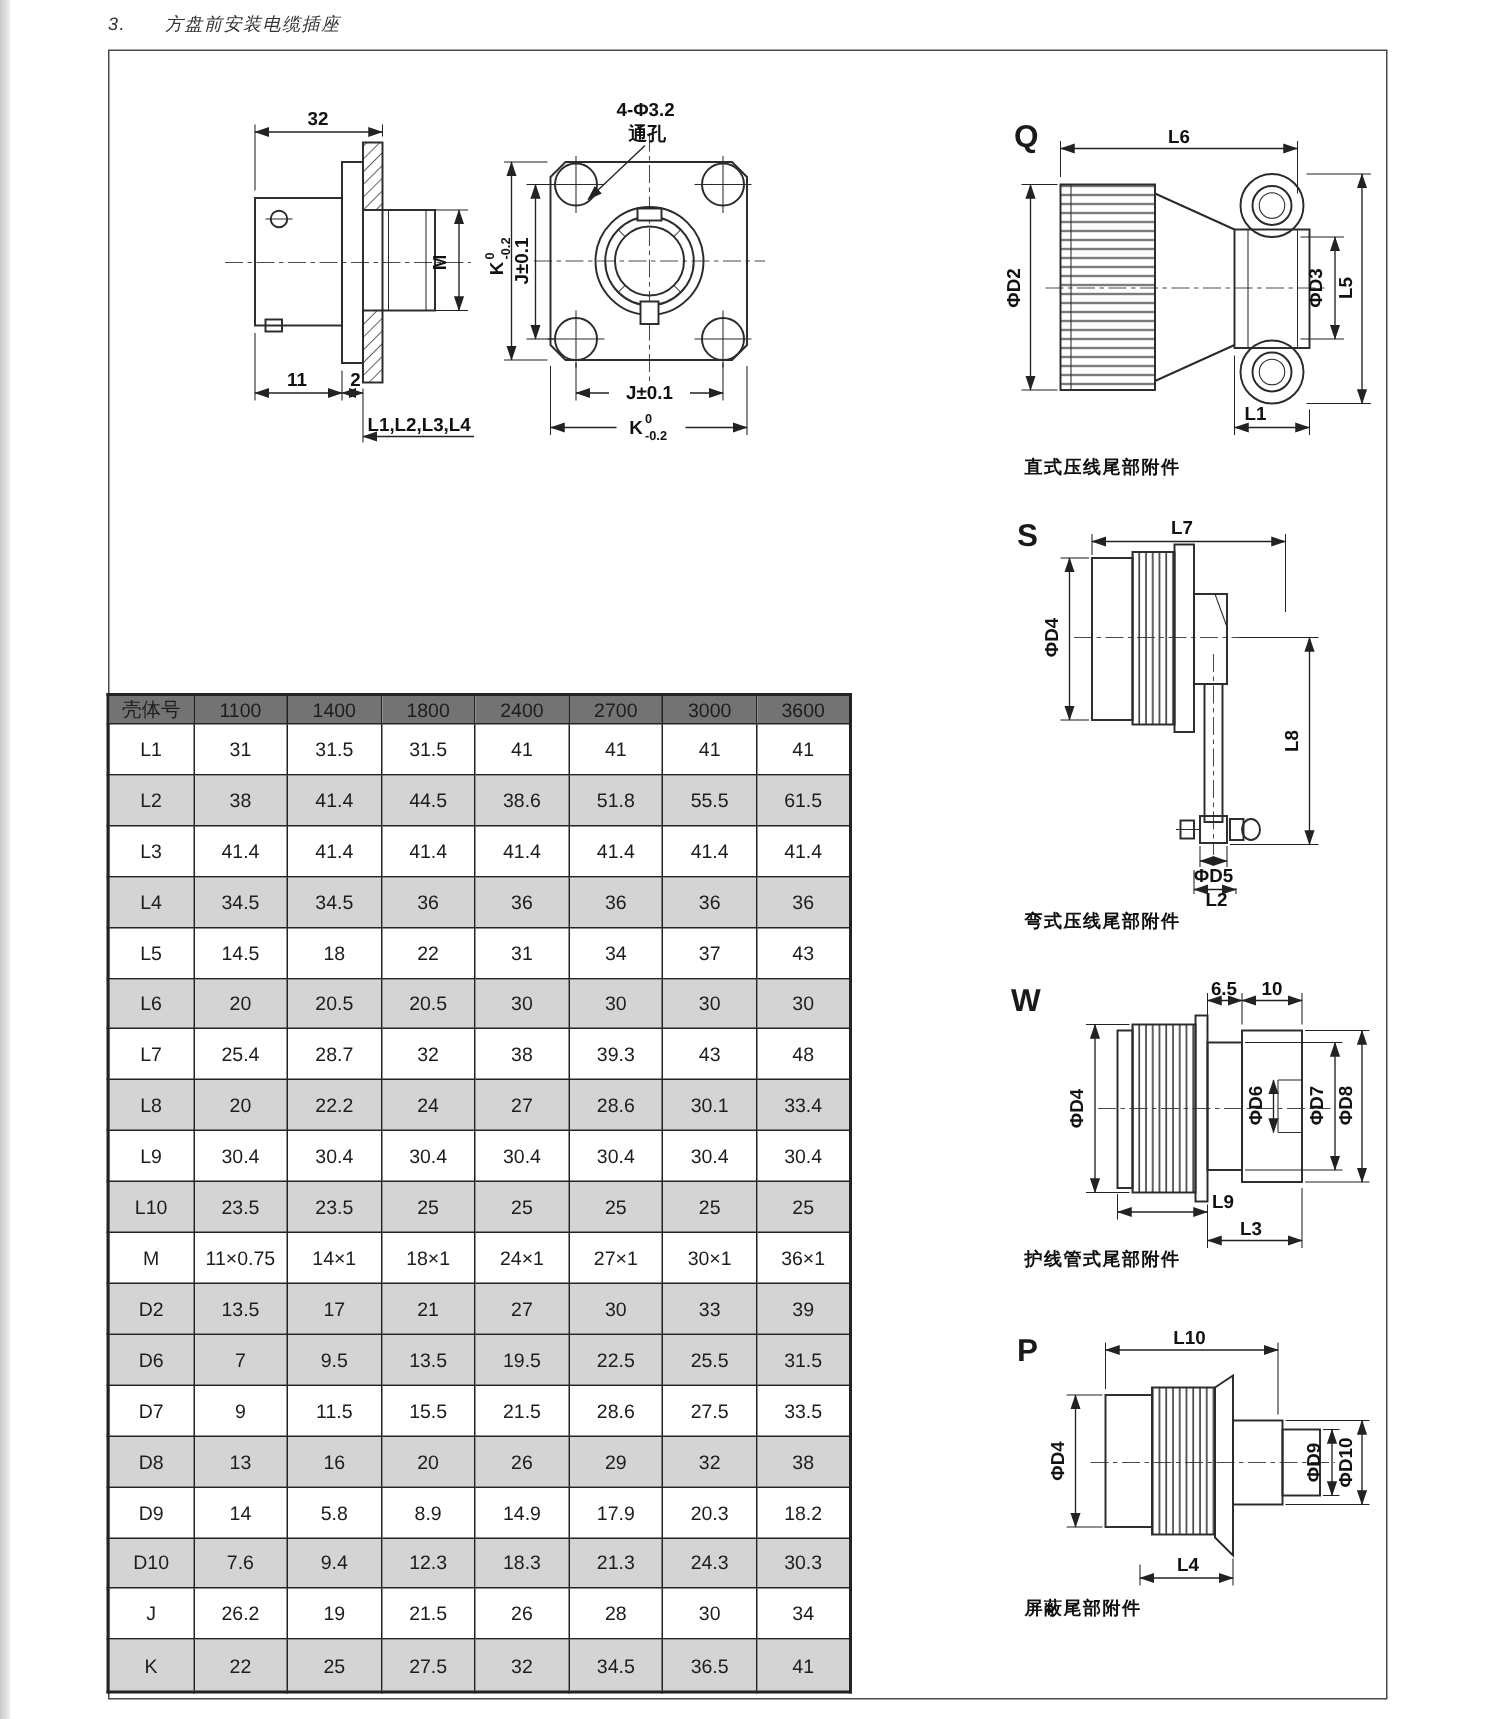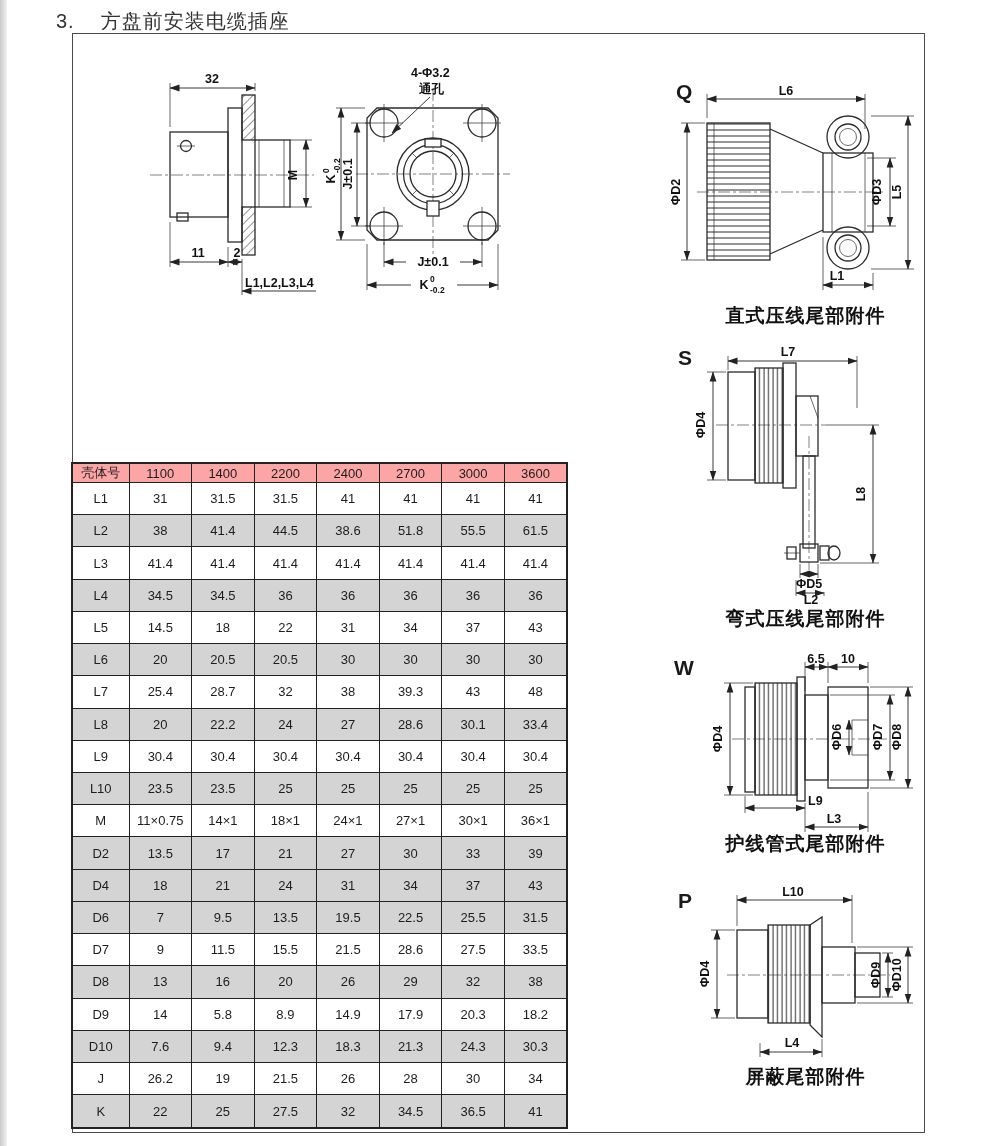--- a/index.html
+++ b/index.html
@@ -2,52 +2,52 @@
 <html><head>
 <meta charset="utf-8">
 <style>
   html,body { margin:0; padding:0; }
   body {
     width:1000px; height:1146px; position:relative; overflow:hidden;
     background:#ffffff; font-family:"Liberation Sans", sans-serif; color:#222;
   }
   .scan-edge { position:absolute; left:0; top:0; width:7px; height:1146px;
     background:linear-gradient(90deg,#c9c9c9,#f3f3f3); }
-  .page-title { position:absolute; left:56px; top:8px; font-size:20px; color:#333;
-    letter-spacing:1px; }
+  .page-title { position:absolute; left:72px; top:8px; font-size:12px; color:#333;
+    letter-spacing:1px;font-style:italic; }
   .page-title .num { margin-right:26px; }
   .frame { position:absolute; left:72px; top:33px; width:853px; height:1100px;
     border:1.5px solid #4a4a4a; box-sizing:border-box; }
 
   
   svg.draw { position:absolute; overflow:visible; }
   .out  { fill:none; stroke:#2b2b2b; stroke-width:1.3px; }
   .outp { stroke:#2b2b2b; stroke-width:1.3px; }
   .thin { fill:none; stroke:#2b2b2b; stroke-width:0.7px; }
   .cl   { fill:none; stroke:#4a4a4a; stroke-width:0.7px; stroke-dasharray:12 3 3 3; }
   .ext  { fill:none; stroke:#222; stroke-width:0.7px; }
   .dim  { fill:none; stroke:#222; stroke-width:0.9px;
           marker-start:url(#arr); marker-end:url(#arr); }
   .lead { fill:none; stroke:#222; stroke-width:0.9px; marker-end:url(#arr); }
   .leadS{ fill:none; stroke:#222; stroke-width:0.9px; marker-start:url(#arr); }
   .dt   { font:700 12.5px "Liberation Sans",sans-serif; fill:#111; }
   .dts  { font:700 8.5px "Liberation Sans",sans-serif; fill:#111; }
   .cjkt { font:700 12.5px "Liberation Sans",sans-serif; fill:#111; }
 
   .acc-code { position:absolute; font-size:21px; font-weight:700; color:#1a1a1a; }
-  .acc-caption { position:absolute; left:683px; width:245px; text-align:center;
-    font-size:19px; font-weight:700; color:#111; letter-spacing:1px; }
+  .acc-caption { position:absolute; left:683px; width:245px; 
+    font-size:12px; font-weight:700; color:#111; letter-spacing:1px; }
 
   
   table.spec { position:absolute; left:71px; top:462px; width:497px; height:667px;
     border-collapse:collapse; table-layout:fixed; font-size:13px; color:#1d1d1d;
     border:2px solid #222; }
   table.spec th, table.spec td { border:1px solid #222; text-align:center;
     padding:0; font-weight:400; white-space:nowrap; overflow:hidden; }
-  table.spec thead th { background:#fca5a5; }
+  table.spec thead th { background:#737373; }
   table.spec tr.shade td { background:#d4d4d4; }
 </style>
 </head>
 <body>
 
 <div class="scan-edge"></div>
 
 <div class="page-title">
   <span class="num">3.</span><span>方盘前安装电缆插座</span>
 </div>
@@ -409,21 +409,21 @@
       <col>
       <col>
       <col>
       <col>
   </colgroup>
   <thead>
     <tr>
         <th>壳体号</th>
         <th>1100</th>
         <th>1400</th>
-        <th>2200</th>
+        <th>1800</th>
         <th>2400</th>
         <th>2700</th>
         <th>3000</th>
         <th>3600</th>
       </tr>
   </thead>
   <tbody>
       <tr>
         <td>L1</td>
         <td>31</td>
@@ -538,30 +538,20 @@
         <td>D2</td>
         <td>13.5</td>
         <td>17</td>
         <td>21</td>
         <td>27</td>
         <td>30</td>
         <td>33</td>
         <td>39</td>
       </tr>
       <tr class="shade">
-        <td>D4</td>
-        <td>18</td>
-        <td>21</td>
-        <td>24</td>
-        <td>31</td>
-        <td>34</td>
-        <td>37</td>
-        <td>43</td>
-      </tr>
-      <tr class="shade">
         <td>D6</td>
         <td>7</td>
         <td>9.5</td>
         <td>13.5</td>
         <td>19.5</td>
         <td>22.5</td>
         <td>25.5</td>
         <td>31.5</td>
       </tr>
       <tr>

